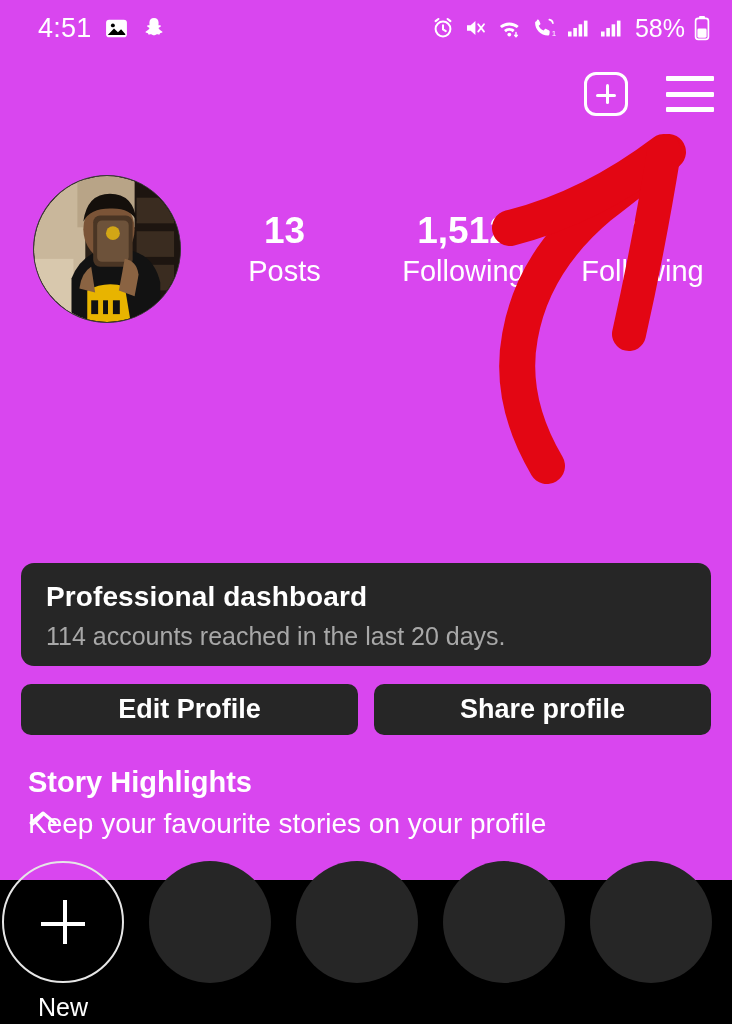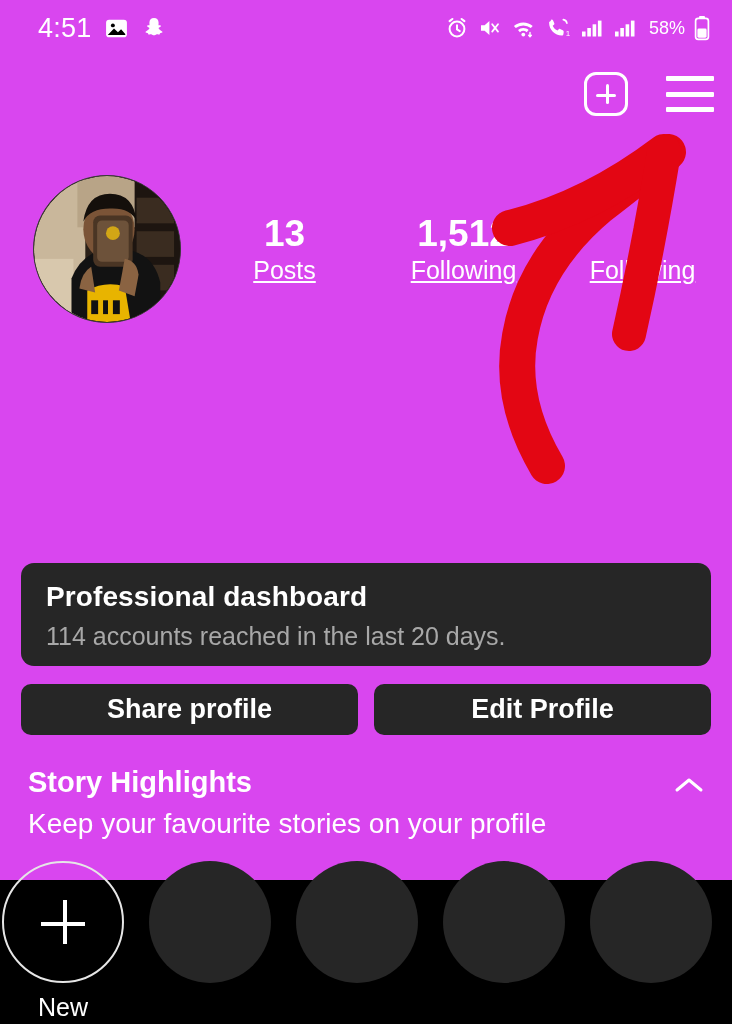--- a/index.html
+++ b/index.html
@@ -13,21 +13,21 @@
 
   
   .statusbar {
     position:absolute; top:0; left:0; width:732px; height:56px;
     display:flex; align-items:center; justify-content:space-between;
     padding:0 22px 0 38px;
   }
   .sb-left { display:flex; align-items:center; gap:13px; }
   .sb-time { color:#fff; font-size:27px; font-weight:400; letter-spacing:.2px; }
   .sb-right { display:flex; align-items:center; gap:9px; }
-  .sb-batt-text { color:#fff; font-size:18px; font-weight:500; margin-left:3px; }
+  .sb-batt-text { color:#fff; font-size:25px; font-weight:500; margin-left:3px; }
   .icon-sm { display:block; }
 
   
   .topbar {
     position:absolute; top:72px; right:18px;
     display:flex; align-items:center; gap:38px;
   }
   .plus-btn {
     width:44px; height:44px; border:3px solid #fff; border-radius:12px;
     position:relative;
@@ -49,21 +49,21 @@
     width:148px; height:148px; border-radius:50%;
     margin-left:33px; flex:none; overflow:hidden;
     border:1px solid #3a3a3a; position:relative;
     background:#15110c;
   }
   .avatar svg { display:block; width:100%; height:100%; }
 
   .stats { flex:1; display:flex; padding-left:14px; }
   .stat { flex:1; text-align:center; }
   .stat-num { color:#fff; font-size:37px; font-weight:700; line-height:1.18; }
-  .stat-label { color:#fff; font-size:25px; font-weight:400; line-height:1.25;text-decoration:underline; }
+  .stat-label { color:#fff; font-size:29px; font-weight:400; line-height:1.25; }
 
   
   .annotation { position:absolute; top:0; left:0; width:732px; height:1024px; pointer-events:none; }
 
   
   .dashboard {
     position:absolute; top:563px; left:21px; width:690px; height:103px;
     background:#262626; border-radius:13px;
     padding:18px 12px 0 25px;
   }
@@ -77,21 +77,21 @@
   }
   .act-btn {
     flex:1; height:51px; background:#262626; border-radius:10px;
     display:flex; align-items:center; justify-content:center;
     color:#fff; font-size:27px; font-weight:700;
   }
 
   
   .sh-head {
     position:absolute; top:766px; left:28px; width:676px;
-    display:flex; align-items:flex-start; justify-content:space-between;
+    display:flex; align-items:flex-start; justify-content:space-between;flex-direction:column;
   }
   .sh-title { color:#fff; font-size:29px; font-weight:700; }
   .chev { margin-top:10px; }
   .sh-sub { position:absolute; top:808px; left:28px; color:#fff; font-size:28px; font-weight:400; }
 
   .hl-row {
     position:absolute; top:861px; left:0; width:732px;
     display:flex; align-items:flex-start; padding-left:2px; gap:25px;text-align:center;
   }
   .hl { width:122px; flex:none; display:flex; flex-direction:column; align-items:center; }
@@ -247,22 +247,22 @@
     <path d="M510 228 Q590 208 664 152" stroke="#E30613" stroke-width="36" fill="none" stroke-linecap="round" stroke-linejoin="round"></path>
     <path d="M664 152 Q648 250 629 334" stroke="#E30613" stroke-width="34" fill="none" stroke-linecap="round" stroke-linejoin="round"></path>
   </svg>
 
   <div class="dashboard">
     <div class="dash-title">Professional dashboard</div>
     <div class="dash-sub">114 accounts reached in the last 20 days.</div>
   </div>
 
   <div class="actions">
+    <div class="act-btn">Edit Profile</div>
     <div class="act-btn">Share profile</div>
-    <div class="act-btn">Edit Profile</div>
   </div>
 
   <div class="sh-head">
     <span class="sh-title">Story Highlights</span>
     <span class="chev">
       <svg width="30" height="18" viewBox="0 0 30 18">
         <path d="M3 14 L15 4 L27 14" stroke="#fff" stroke-width="3" fill="none" stroke-linecap="round" stroke-linejoin="round"></path>
       </svg>
     </span>
   </div>

